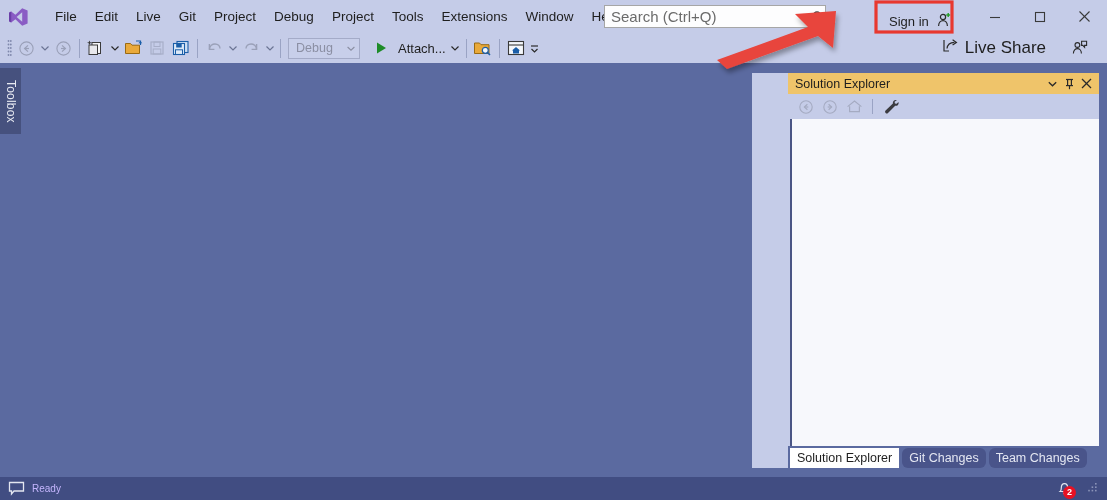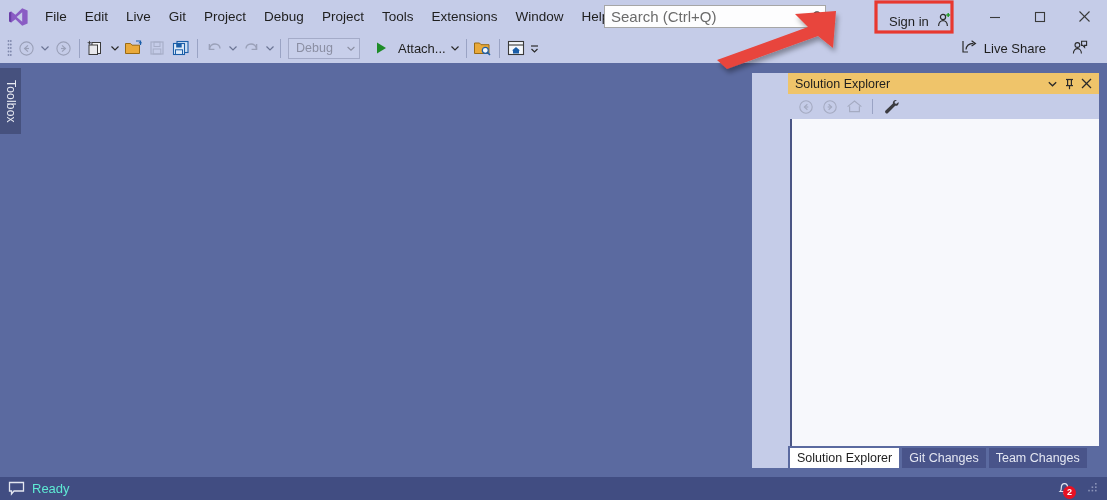--- a/index.html
+++ b/index.html
@@ -13,21 +13,21 @@
     position: relative;
     width: 1107px; height: 500px;
     background: #5B6AA0;
   }
 
   
   .titlebar {
     position: absolute; left: 0; top: 0;
     width: 1107px; height: 33px;
     background: #C5CCE8;
-    display: flex; align-items: center;
+    display: flex; align-items: center; gap: 10px;
   }
   .vs-logo {
     width: 36px; height: 33px;
     display: flex; align-items: center; justify-content: center;
   }
   .vs-logo svg { display: block; }
   .menubar { display: flex; align-items: center; height: 33px; }
   .menu-item {
     font-size: 13.5px; color: #1E1E1E;
     padding: 0 9px; height: 33px;
@@ -111,21 +111,21 @@
   .combo-debug { width: 72px; }
   .combo-cpu { width: 113px; }
   .tb-text {
     font-size: 13px; color: #1E1E1E;
     padding: 0 3px 0 5px;
     white-space: nowrap;
   }
   .liveshare {
     position: absolute; right: 56px; top: 3px;
     height: 24px; display: flex; align-items: center; gap: 6px;
-    font-size: 13px; color: #1E1E1E;
+    font-size: 17px; color: #1E1E1E;
     padding: 0 5px; cursor: default;
   }
   .feedback-btn {
     position: absolute; right: 14px; top: 3px;
     width: 28px; height: 24px;
     display: flex; align-items: center; justify-content: center;
     cursor: default;
   }
 
   
@@ -187,31 +187,31 @@
     background: #5B6AA0;
   }
   .sol-tab {
     height: 20px; padding: 0 7px;
     display: flex; align-items: center;
     font-size: 12.5px;
     margin-right: 3px;
     cursor: default;
   }
   .sol-tab.active { background: #FFFFFF; color: #1E1E1E; }
-  .sol-tab.inactive { background: #49548A; color: #E4E7F2; }
+  .sol-tab.inactive { background: #49548A; color: #E4E7F2; border-radius: 6px; }
 
   
   .statusbar {
     position: absolute; left: 0; bottom: 0;
     width: 1107px; height: 23px;
     background: #414D82;
     display: flex; align-items: center;
   }
   .status-icon { width: 32px; display: flex; align-items: center; justify-content: center; }
-  .status-text { font-size: 13px; color: #5eead4; }
+  .status-text { font-size: 10px; color: #c4b5fd; }
   .status-right {
     margin-left: auto; display: flex; align-items: center; padding-right: 6px; gap: 10px;
   }
   .bell-wrap { position: relative; width: 22px; height: 20px; display: flex; align-items: center; justify-content: center; cursor: default; }
   .bell-badge {
     position: absolute; right: -1px; bottom: 0px;
     background: #E81123; color: #fff;
     font-size: 9px; font-weight: bold;
     width: 13px; height: 13px; border-radius: 50%;
     display: flex; align-items: center; justify-content: center;

